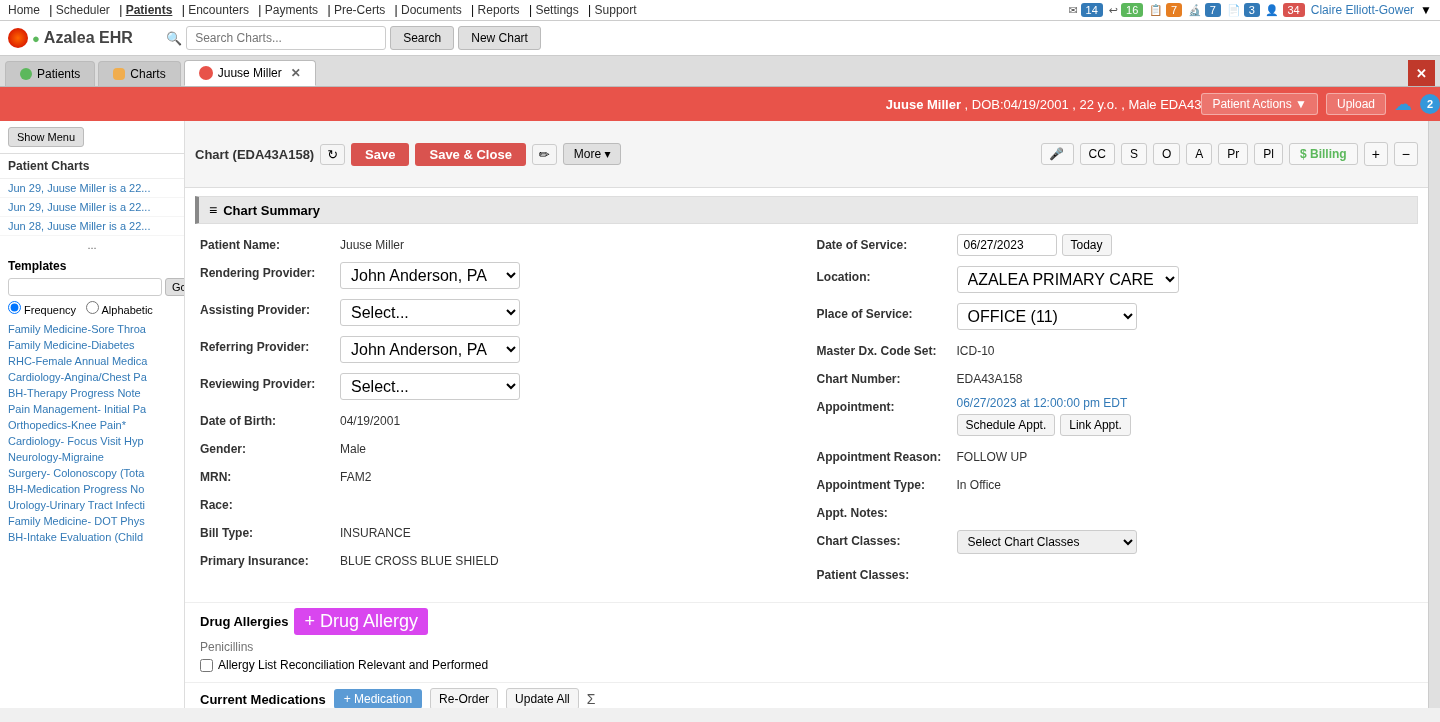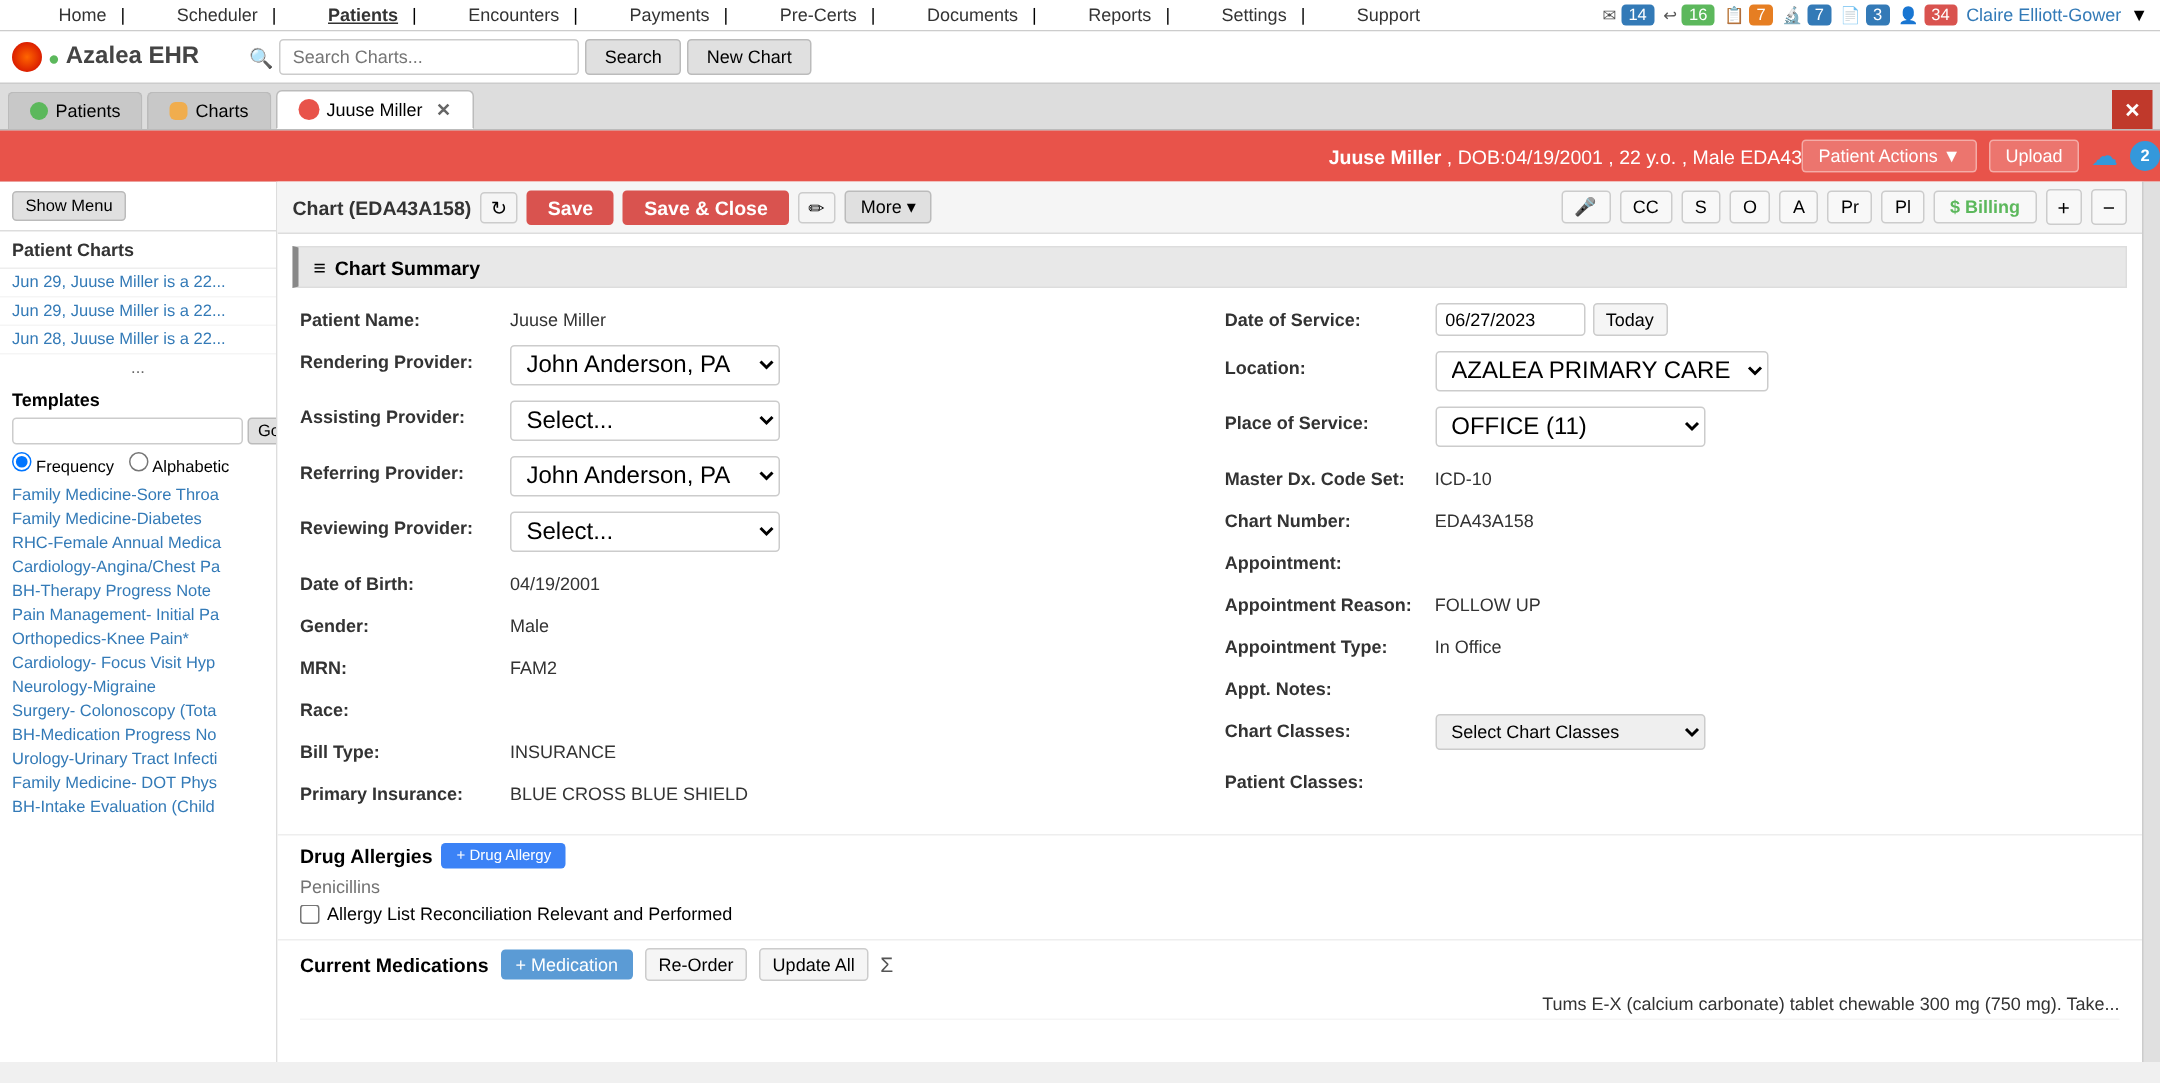--- a/index.html
+++ b/index.html
@@ -12,21 +12,20 @@
       padding: 3px 8px;
       display: flex;
       align-items: center;
       justify-content: space-between;
     }
     .top-nav-links a {
       color: #333;
       text-decoration: none;
       font-size: 12px;
       margin-right: 6px;
-      margin-left: 31px;
     }
     .top-nav-right {
       display: flex;
       align-items: center;
       gap: 6px;
     }
     .nav-user {
       color: #337ab7;
       font-size: 12px;
       cursor: pointer;
@@ -294,21 +293,21 @@
     .right-content {
       flex: 1;
       overflow-y: auto;
       background: #fff;
     }
 
     
     .chart-toolbar {
       background: #f5f5f5;
       border-bottom: 1px solid #ddd;
-      padding: 5px 10px;
+      padding: 21px 10px;
       display: flex;
       align-items: center;
       gap: 6px;
     }
     .chart-title-label {
       font-size: 13px;
       font-weight: bold;
       color: #333;
     }
     .refresh-btn {
@@ -479,27 +478,27 @@
       display: flex;
       align-items: center;
       gap: 6px;
       margin-bottom: 5px;
     }
     .drug-allergy-title {
       font-weight: bold;
       font-size: 13px;
     }
     .add-allergy-btn {
-      background: #3b82f6;
+      background: #d946ef;
       color: white;
       border: none;
       border-radius: 3px;
       padding: 3px 10px;
       cursor: pointer;
-      font-size: 10px;
+      font-size: 18px;
     }
     .allergy-item {
       color: #737373;
       font-size: 12px;
       margin-bottom: 3px;
     }
     .checkbox-row {
       display: flex;
       align-items: center;
       gap: 5px;
@@ -816,20 +815,27 @@
         <div class="form-row">
           <span class="form-label">Master Dx. Code Set:</span>
           <span class="form-value">ICD-10</span>
         </div>
         <div class="form-row">
           <span class="form-label">Chart Number:</span>
           <span class="form-value">EDA43A158</span>
         </div>
         <div class="form-row">
           <span class="form-label">Appointment:</span>
+          <div>
+            <a class="link-text">06/27/2023 at 12:00:00 pm EDT</a><br>
+            <div style="display:flex;gap:5px;margin-top:4px;">
+              <button class="appt-action-btn">Schedule Appt.</button>
+              <button class="appt-action-btn">Link Appt.</button>
+            </div>
+          </div>
         </div>
         <div class="form-row">
           <span class="form-label">Appointment Reason:</span>
           <span class="form-value">FOLLOW UP</span>
         </div>
         <div class="form-row">
           <span class="form-label">Appointment Type:</span>
           <span class="form-value">In Office</span>
         </div>
         <div class="form-row">

